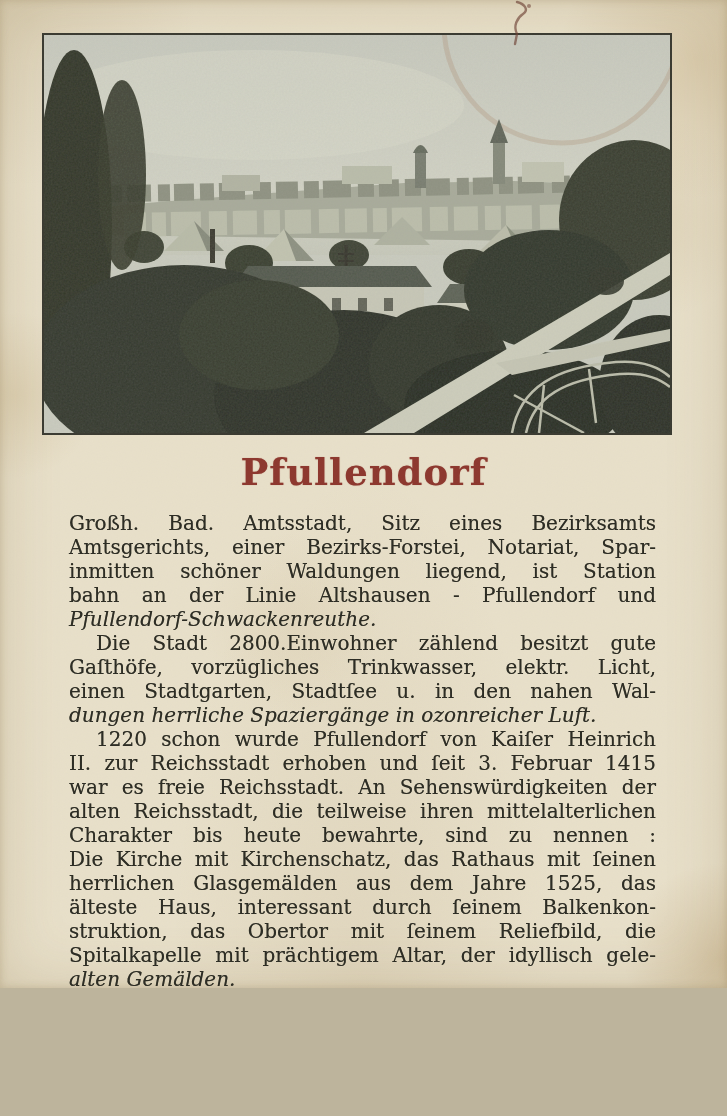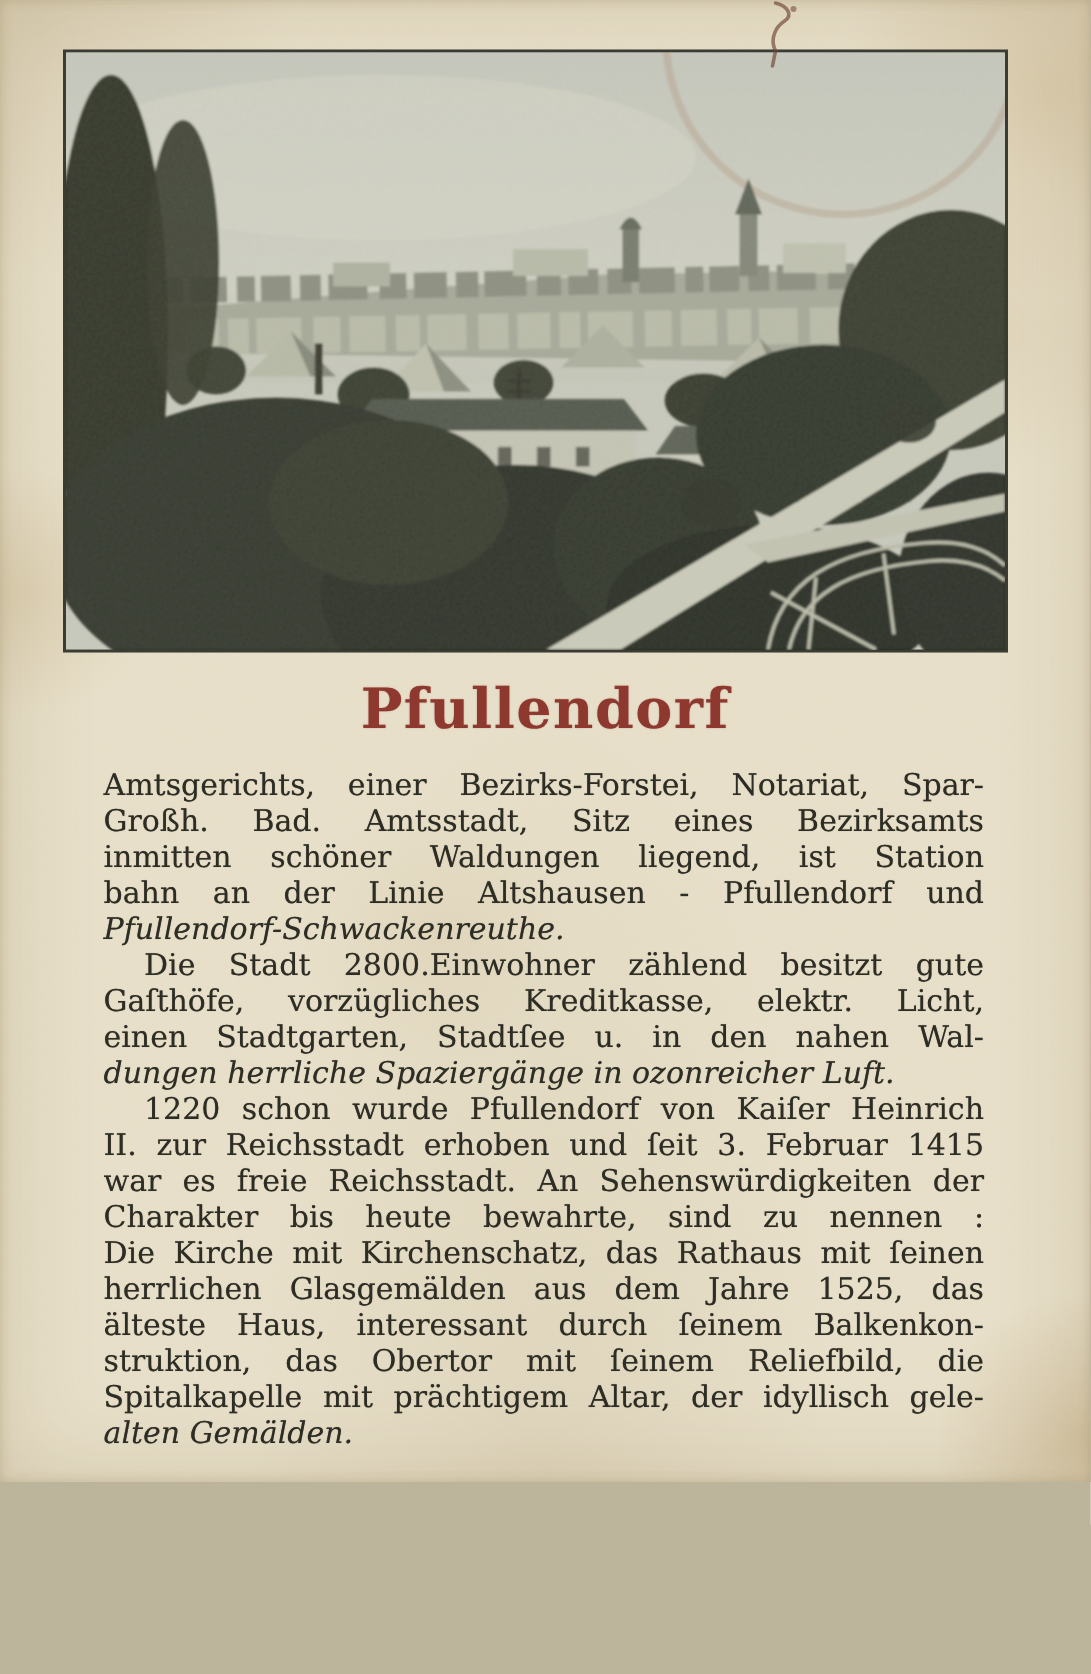--- a/index.html
+++ b/index.html
@@ -152,32 +152,33 @@
   </div>
 
   <svg class="ink-mark" viewBox="0 0 60 46">
     <path d="M22,2 C30,4 34,10 28,14 C22,18 18,26 22,34 L20,44" fill="none" stroke="#6d4034" stroke-width="2.4" opacity="0.65" stroke-linecap="round"></path>
     <circle cx="34" cy="6" r="2" fill="#6d4034" opacity="0.55"></circle>
   </svg>
 
   <div class="title">Pfullendorf</div>
 
   <div class="text-block">
+      <div class="line">Großh. Bad. Amtsstadt, Sitz eines Bezirksamts</div>
       <div class="line">Amtsgerichts, einer Bezirks-Forstei, Notariat, Spar-</div>
-      <div class="line">Großh. Bad. Amtsstadt, Sitz eines Bezirksamts</div>
       <div class="line">inmitten schöner Waldungen liegend, ist Station</div>
       <div class="line">bahn an der Linie Altshausen - Pfullendorf und</div>
       <div class="line last">Pfullendorf-Schwackenreuthe.</div>
       <div class="line indent">Die Stadt 2800.Einwohner zählend besitzt gute</div>
-      <div class="line">Gaſthöfe, vorzügliches Kreditkasse, elektr. Licht,</div>
+      <div class="line">Gaſthöfe, vorzügliches Trinkwasser, elektr. Licht,</div>
       <div class="line">einen Stadtgarten, Stadtſee u. in den nahen Wal-</div>
       <div class="line last">dungen herrliche Spaziergänge in ozonreicher Luft.</div>
       <div class="line indent">1220 schon wurde Pfullendorf von Kaiſer Heinrich</div>
       <div class="line">II. zur Reichsstadt erhoben und ſeit 3. Februar 1415</div>
       <div class="line">war es freie Reichsstadt. An Sehenswürdigkeiten der</div>
+      <div class="line">alten Reichsstadt, die teilweise ihren mittelalterlichen</div>
       <div class="line">Charakter bis heute bewahrte, sind zu nennen :</div>
       <div class="line">Die Kirche mit Kirchenschatz, das Rathaus mit ſeinen</div>
       <div class="line">herrlichen Glasgemälden aus dem Jahre 1525, das</div>
       <div class="line">älteste Haus, interessant durch ſeinem Balkenkon-</div>
       <div class="line">struktion, das Obertor mit ſeinem Reliefbild, die</div>
       <div class="line">Spitalkapelle mit prächtigem Altar, der idyllisch gele-</div>
       <div class="line last">alten Gemälden.</div>
     </div>
 
   <svg class="stamp" viewBox="0 0 168 38">

